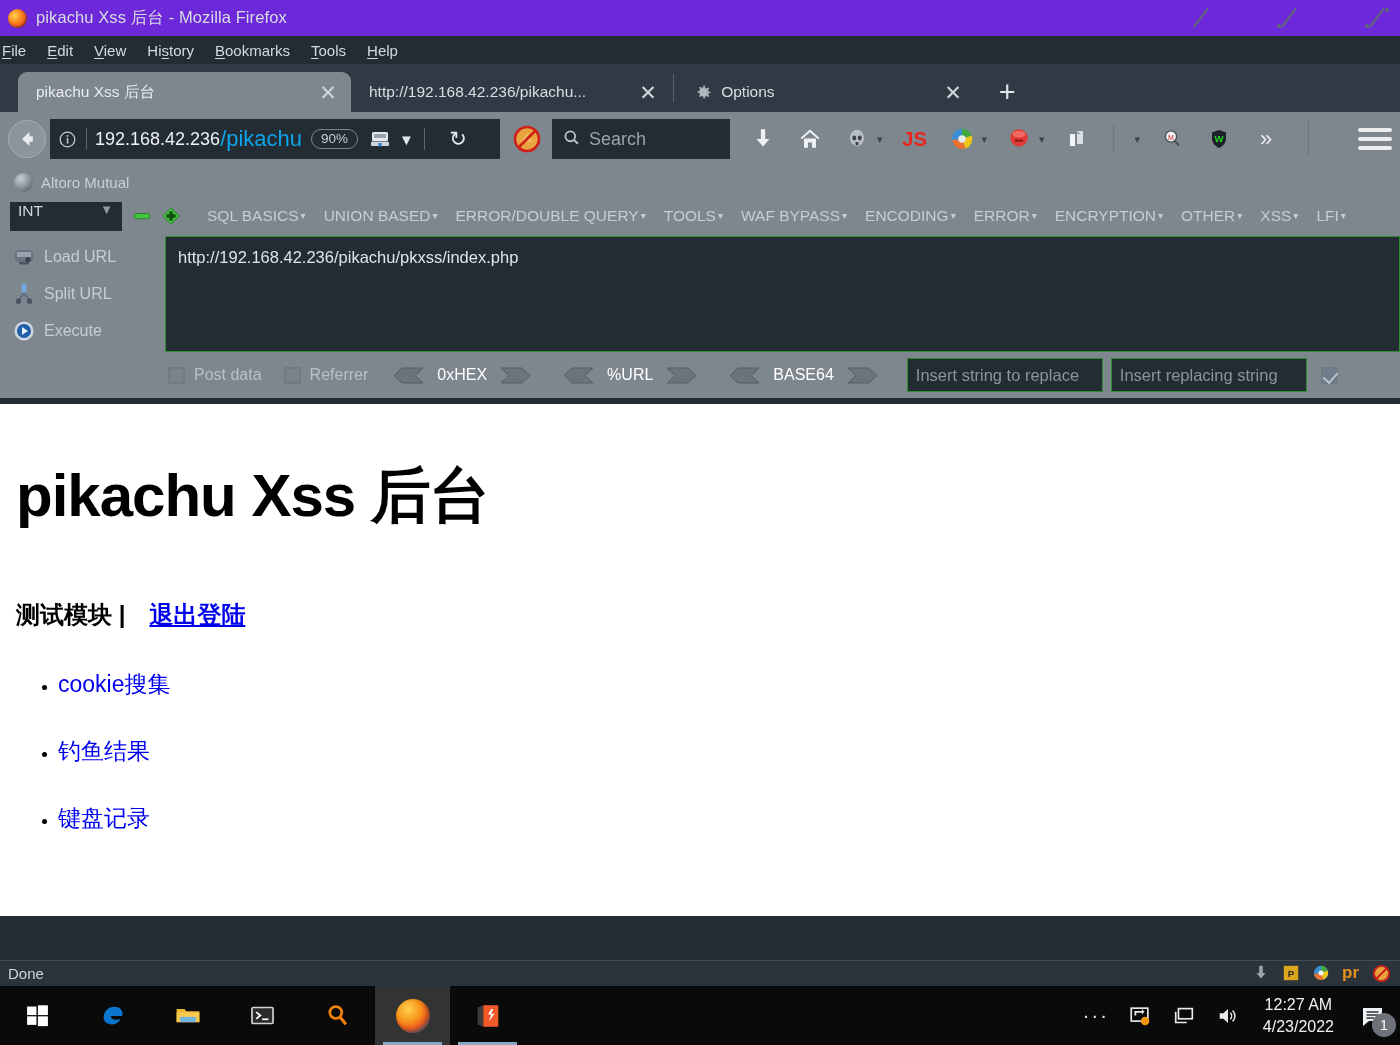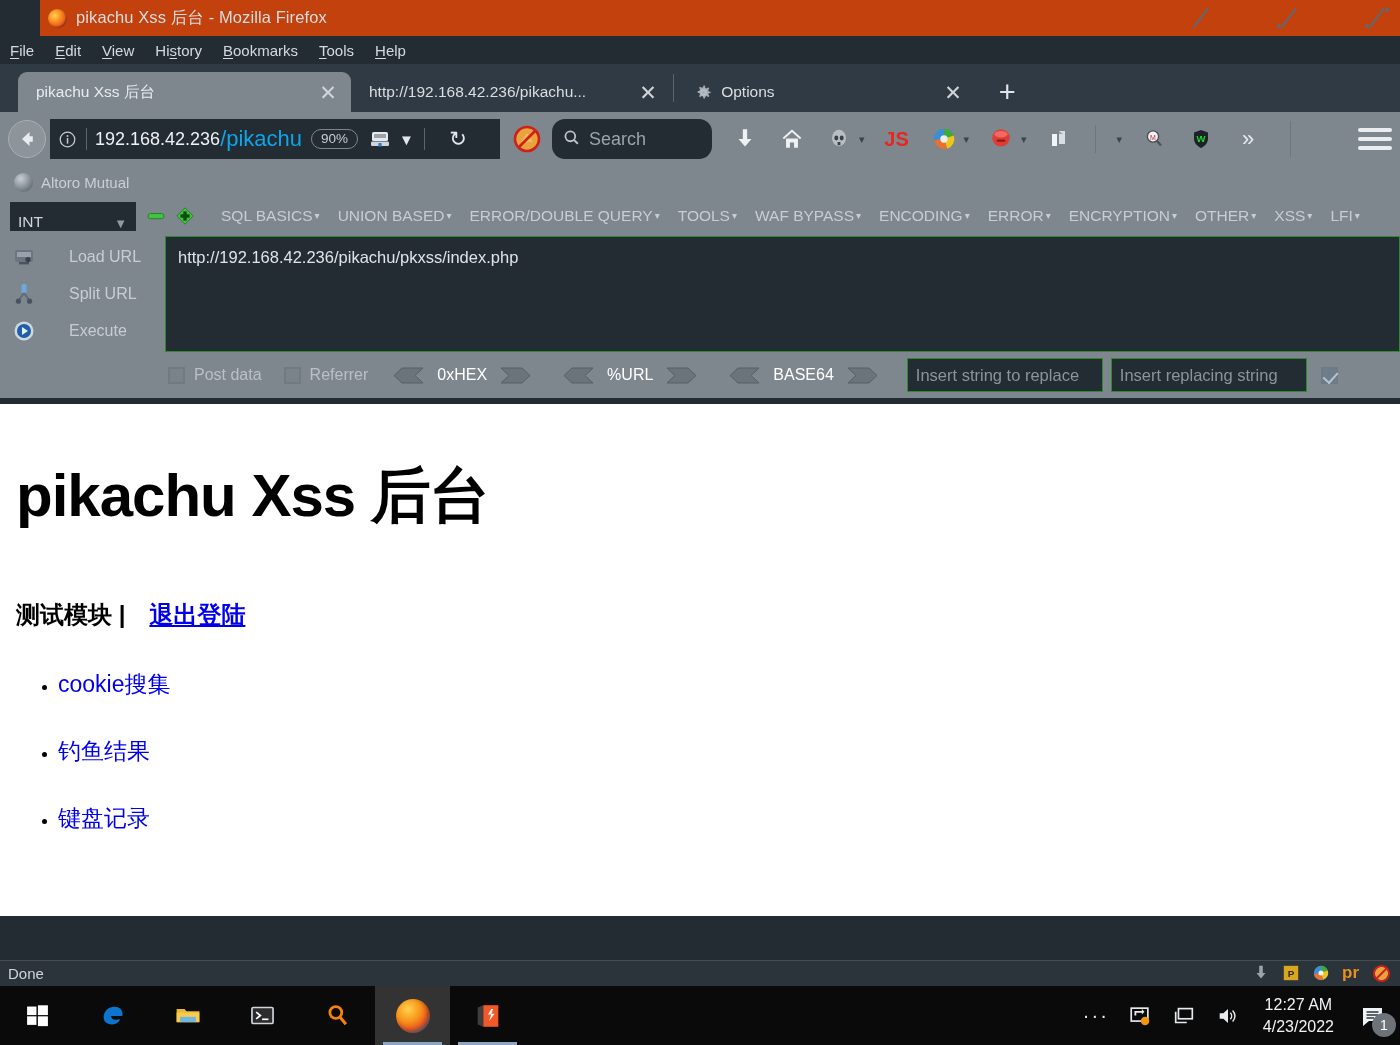--- a/index.html
+++ b/index.html
@@ -10,42 +10,42 @@
     overflow: hidden;
   }
   #root { position: relative; width: 1400px; height: 1045px; }
 
   
   .ff-window {
     position: absolute; left: 0; top: 0; width: 1400px; height: 960px;
     background: #232b33;
   }
   .titlebar {
-    position: relative; height: 36px; background: #c2410c;
-    display: flex; align-items: center; padding-left: 8px; margin-left: 40px;
+    position: relative; height: 36px; background: #6d28d9;
+    display: flex; align-items: center; padding-left: 8px;
   }
   .ff-logo {
     width: 19px; height: 19px; border-radius: 50%;
     background: radial-gradient(circle at 35% 35%, #ffd24d 0%, #f87c1b 45%, #e14a2a 75%, #a02a7a 100%);
     box-shadow: inset -1px -1px 2px rgba(0,0,0,.4);
     margin-right: 9px; flex: 0 0 auto;
   }
   .title-text { color: #d7dde3; font-size: 16.5px; letter-spacing: .1px; }
   .winbtns { position: absolute; right: 10px; top: 0; height: 36px; display: flex; align-items: center; gap: 62px; }
   .winbtn { width: 26px; height: 26px; position: relative; }
   .winbtn .slash {
     position: absolute; left: 50%; top: 50%; width: 2.4px; height: 24px;
     background: #5d6a76; transform: translate(-50%,-50%) rotate(37deg); border-radius: 1px;
   }
   .winbtn .dot { position: absolute; width: 4px; height: 4px; background:#5d6a76; border-radius:50%; }
   .winbtn .d-bl { left: 1px; bottom: 3px; }
   .winbtn .d-tr { right: 1px; top: 3px; }
 
   
-  .menubar { height: 28px; display: flex; align-items: center; padding-left: 10px; gap: 21px; }
+  .menubar { height: 28px; display: flex; align-items: center; padding-left: 2px; gap: 21px; }
   .menu-item { color: #d4dae0; font-size: 15px; cursor: default; }
   .menu-item u { text-decoration: underline; text-underline-offset: 2px; }
 
   
   .tabbar {
     height: 48px; background: #303a44; display: flex; align-items: flex-end;
     padding-left: 18px; position: relative;
   }
   .tab {
     height: 40px; display: flex; align-items: center;
@@ -89,53 +89,53 @@
     margin-left: 9px; border: 1px solid #7d868e; border-radius: 11px;
     color: #c8ced4; font-size: 13.5px; padding: 1px 9px 2px;
   }
   .reader-ico { margin-left: 10px; width: 24px; height: 24px; }
   .caret-dn { margin-left: 7px; color: #e2e7eb; font-size: 15px; }
   .reload {
     margin-left: 12px; color: #e3e8ec; font-size: 21px; width: 26px; text-align:center;
   }
   .noscript-ico { width: 30px; height: 30px; margin: 0 10px 0 6px; flex:0 0 auto; }
   .searchbar {
-    width: 160px; height: 40px; background: #232b33; display:flex; align-items:center;
-    padding: 0 10px; gap: 8px; flex:0 0 auto;border-radius:13px;
+    width: 178px; height: 40px; background: #232b33; display:flex; align-items:center;
+    padding: 0 10px; gap: 8px; flex:0 0 auto;
   }
   .search-ph { color: #9aa3ab; font-size: 18px; }
   .tbicons { display:flex; align-items:center; gap: 17px; margin-left: 18px; }
   .tbi { width: 30px; height: 30px; display:flex; align-items:center; justify-content:center; flex:0 0 auto; }
   .mini-caret { color:#3a434b; font-size: 11px; margin-left:-12px; }
   .tb-div { width:1px; height: 28px; background:#6d767e; margin: 0 4px; }
   .hamb { margin-left: auto; width: 34px; height: 34px; display:flex; flex-direction:column; justify-content:center; gap:5px; }
   .hamb span { display:block; height: 4px; background:#eaeef1; border-radius: 2px; }
 
   
   .bookmarks { height: 32px; background: #7f878e; display:flex; align-items:center; padding-left: 14px; gap: 8px; }
   .bm-ico { width: 19px; height: 19px; border-radius: 50%;
     background: radial-gradient(circle at 35% 30%, #c9cfd4, #6f787f 70%, #4c555d); }
   .bm-label { color:#c9cfd4; font-size: 15px; }
 
   
   .hackbar { background: #7f878e; position: relative; }
   .hb-row1 { height: 36px; display:flex; align-items:center; padding-left: 10px; gap: 0; overflow:hidden; }
   .hb-select {
-    width: 126px; height: 29px; background: #232b33; color:#cfd5da; font-size: 15.5px;
-    display:flex; align-items:flex-end; padding: 0 8px; position: relative; flex:0 0 auto;
+    width: 112px; height: 29px; background: #232b33; color:#cfd5da; font-size: 15.5px;
+    display:flex; align-items:flex-start; padding: 0 8px; position: relative; flex:0 0 auto;
   }
   .hb-select .sel-caret { position:absolute; right: 9px; color:#8f99a2; font-size: 13px; }
   .hb-minus, .hb-plus { width: 18px; height: 18px; margin-left: 11px; flex:0 0 auto; }
   .hb-menus { display:flex; align-items:flex-end; gap: 0; margin-left: 18px; white-space: nowrap; }
   .hb-menu { color:#c7cdd2; font-size: 15.5px; padding: 0 9px; }
   .hb-menu .mcar { font-size: 10px; color:#c7cdd2; margin-left: 2px; vertical-align: 2px; }
 
   .hb-body { display:flex; height: 118px; }
   .hb-left { width: 165px; flex:0 0 auto; padding-top: 4px; }
-  .hb-act { height: 37px; display:flex; align-items:center; gap: 33px; padding-left: 12px; }
+  .hb-act { height: 37px; display:flex; align-items:center; gap: 8px; padding-left: 12px; }
   .hb-act-ico { width: 24px; height: 24px; flex:0 0 auto; }
   .hb-act-label { color:#c7cdd2; font-size: 16px; }
   .hb-textarea {
     flex: 1 1 auto; margin: 2px 0 0 0; background: #232b33; border: 1px solid #2e8b2e;
     color: #dfe4e8; font-size: 16.5px; padding: 10px 12px; line-height: 1.3;
     font-family: "Liberation Sans", sans-serif; overflow: hidden;
   }
   .hb-row3 { height: 46px; display:flex; align-items:center; padding-left: 168px; gap: 0; overflow:hidden; }
   .cbox { width: 17px; height: 17px; border: 2px solid #6f7a85; background: #7a838a; flex:0 0 auto; }
   .cbox.checked { background:#6e7d8c; position: relative; }

